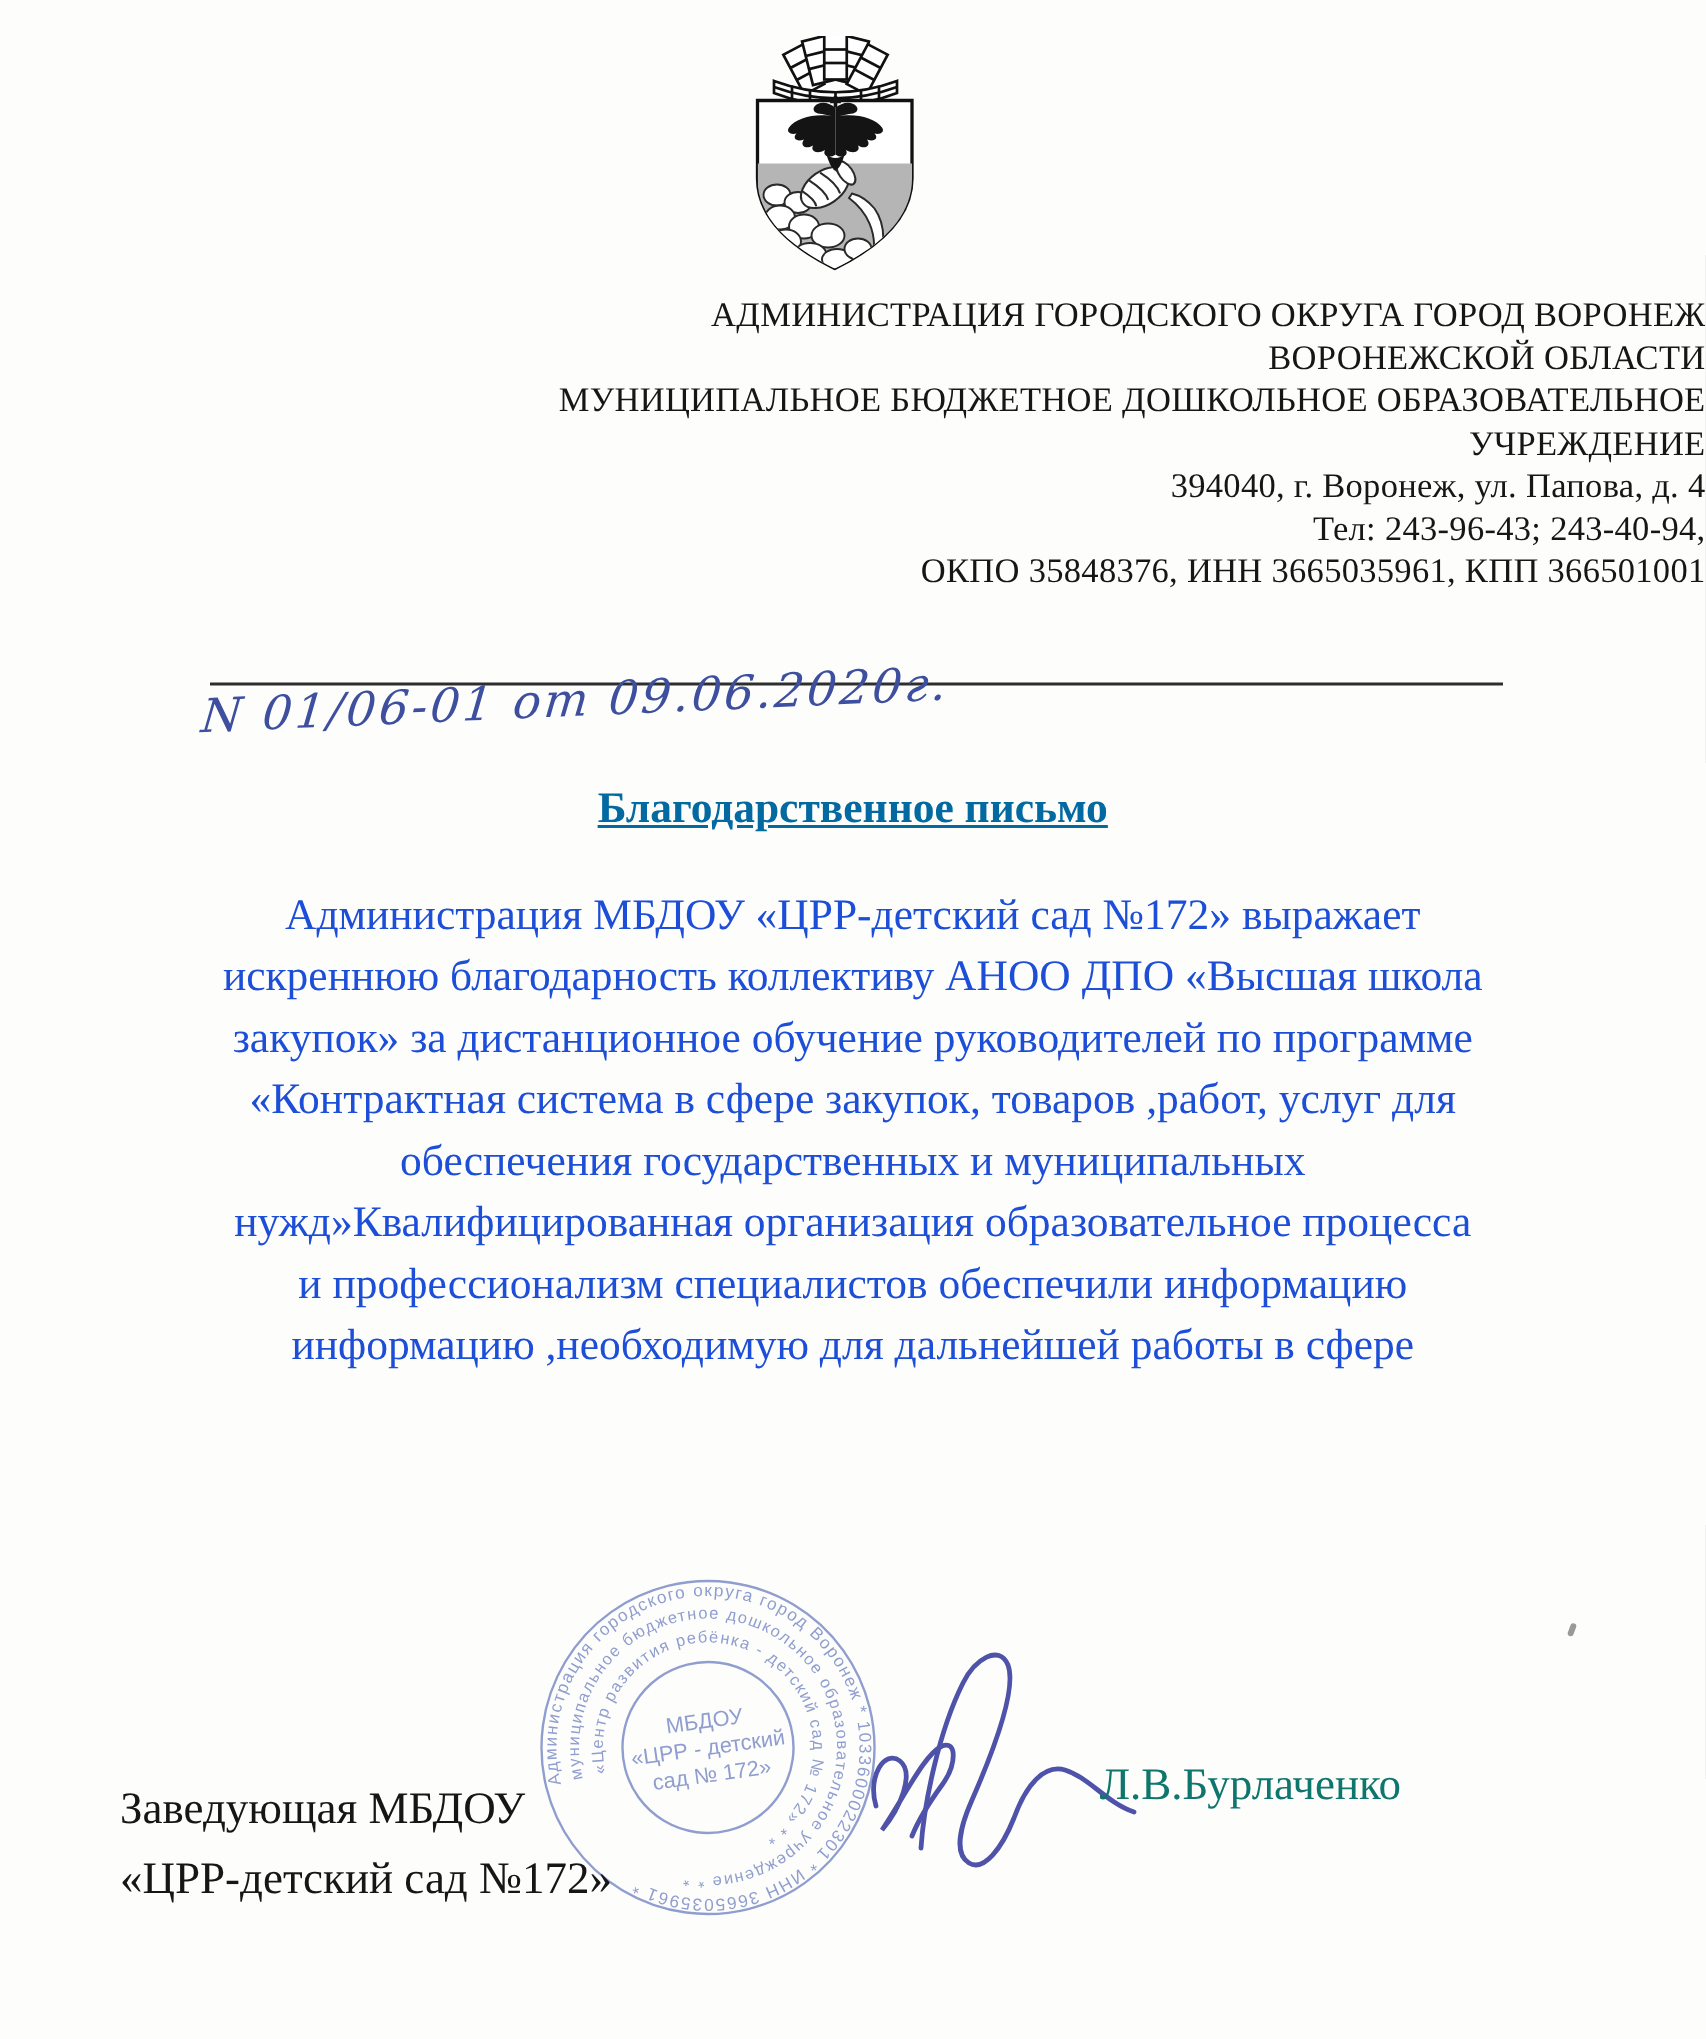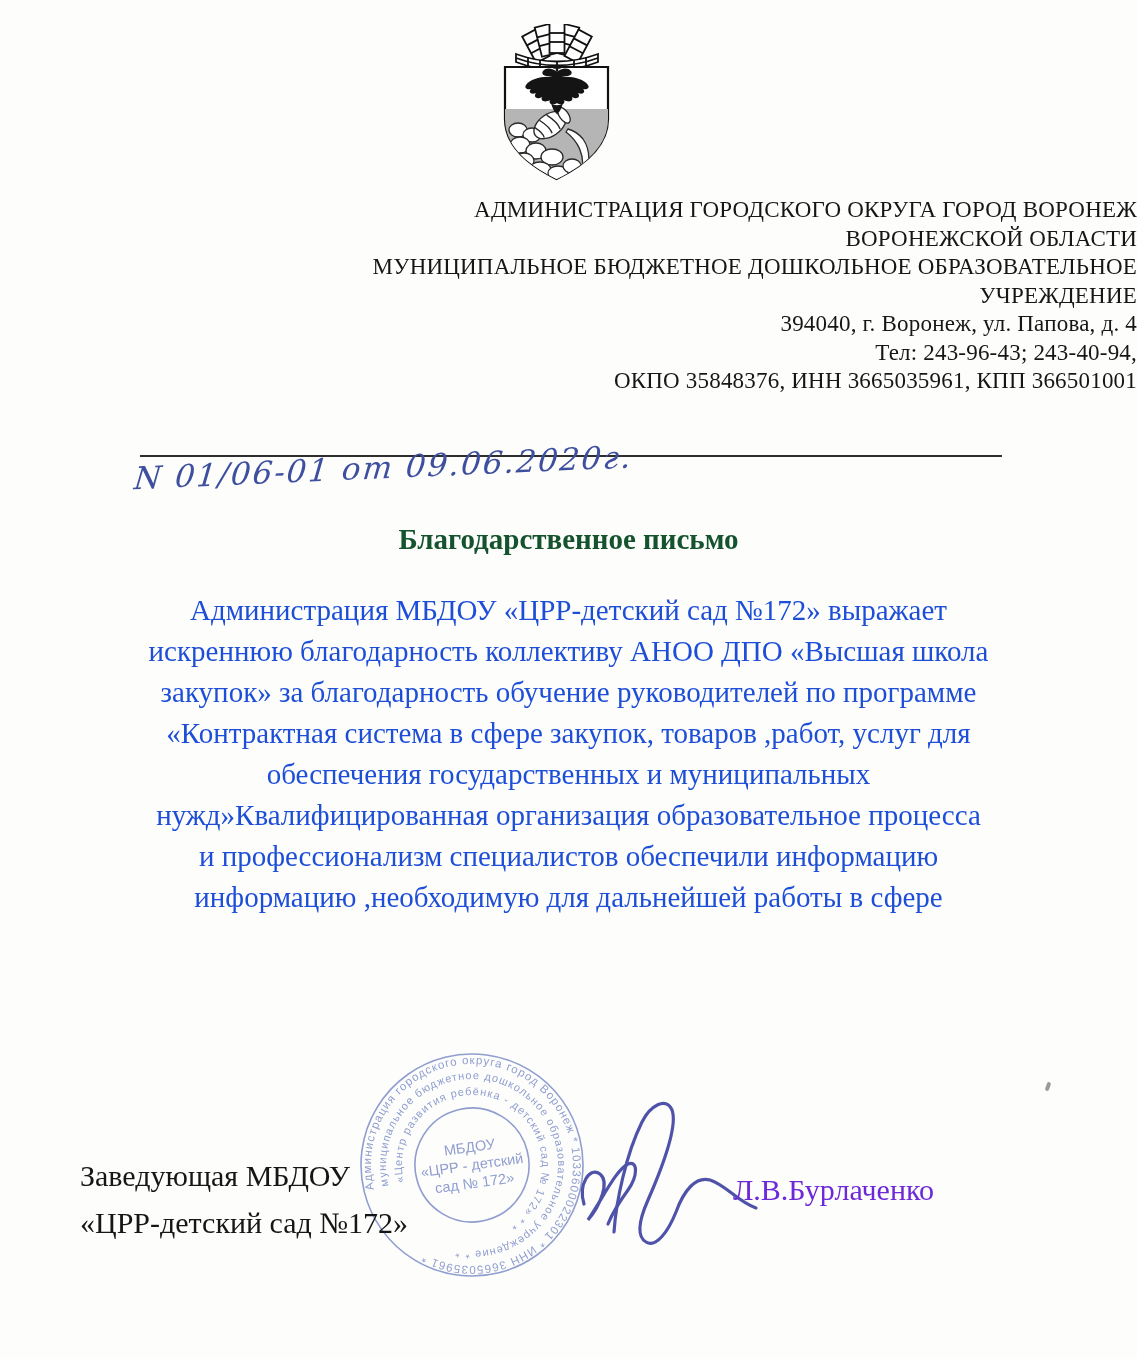--- a/index.html
+++ b/index.html
@@ -32,40 +32,41 @@
     color:#3d4f9e;
     transform:rotate(-2.5deg) skewX(-8deg);
     transform-origin:left top;
     letter-spacing:2px;
     white-space:nowrap;
   }
   .doc-title{
     position:absolute;top:523px;left:0;width:100%;
     text-align:center;
     font-size:29px;font-weight:bold;
-    color:#14532d;
+    color:#0369a1;
+    text-decoration:underline;
   }
   .body-text{
     position:absolute;top:590px;left:50%;
     transform:translateX(-50%);
     width:1030px;
     text-align:center;
     font-size:29px;line-height:41px;
     color:#1d4ed8;
   }
   .footer-left{
-    position:absolute;left:80px;top:1152px;
+    position:absolute;left:80px;top:1182px;
     font-size:30px;line-height:47px;
     color:#161616;
     white-space:nowrap;
   }
   .signer-name{
     position:absolute;left:733px;top:1173px;
     font-size:30px;
-    color:#6d28d9;
+    color:#0f766e;
     white-space:nowrap;
   }
   .stamp{position:absolute;left:352px;top:1045px;width:240px;height:240px;opacity:.88;}
   .signature{position:absolute;left:552px;top:1082px;width:210px;height:180px;}
   .speck{position:absolute;left:1046px;top:1082px;width:4px;height:9px;background:#9a9a9a;transform:rotate(20deg);border-radius:2px;}
 </style>
 </head>
 <body>
 
 <div class="page">
@@ -155,21 +156,21 @@
 
   <div class="rule"></div>
 
   <div class="handwritten">N 01/06-01 от 09.06.2020г.</div>
 
   <div class="doc-title">Благодарственное письмо</div>
 
   <div class="body-text">
     <div>Администрация МБДОУ «ЦРР-детский сад №172» выражает</div>
     <div>искреннюю благодарность коллективу АНОО ДПО «Высшая школа</div>
-    <div>закупок» за благодарность обучение руководителей по программе</div>
+    <div>закупок» за дистанционное обучение руководителей по программе</div>
     <div>«Контрактная система в сфере закупок, товаров ,работ, услуг для</div>
     <div>обеспечения государственных и муниципальных</div>
     <div>нужд»Квалифицированная организация образовательное процесса</div>
     <div>и профессионализм специалистов обеспечили информацию</div>
     <div>информацию ,необходимую для дальнейшей работы в сфере</div>
   </div>
 
   <svg class="stamp" viewBox="0 0 240 240" xmlns="http://www.w3.org/2000/svg">
     <defs>
       <path id="ring1" d="M19,120 a101,101 0 1,1 202,0 a101,101 0 1,1 -202,0"></path>

